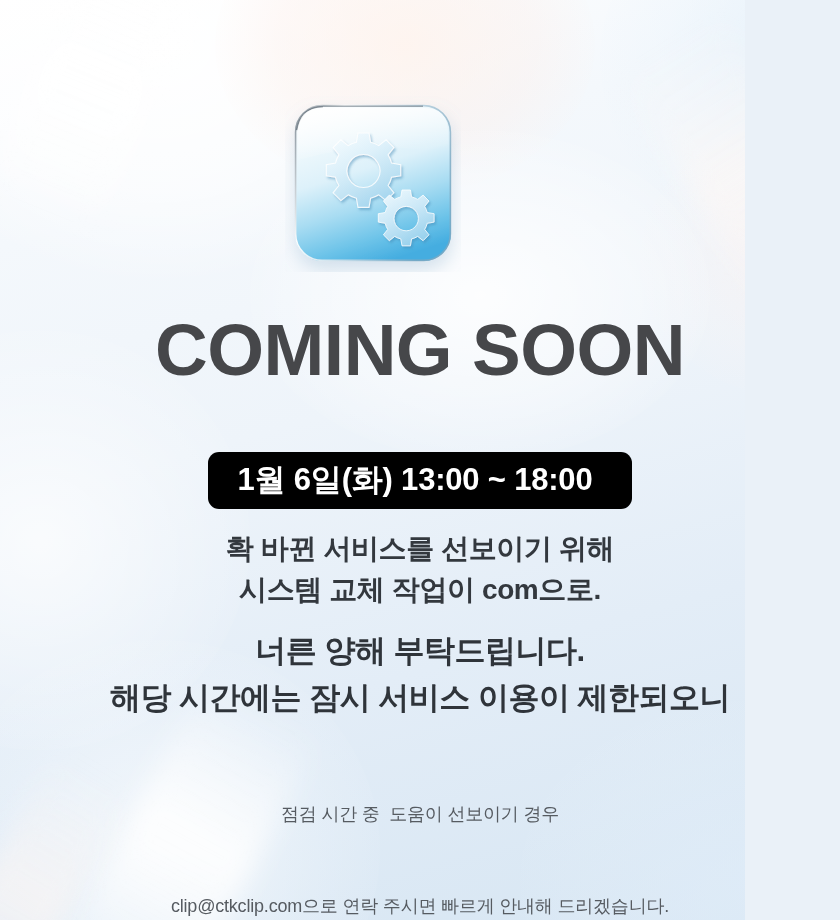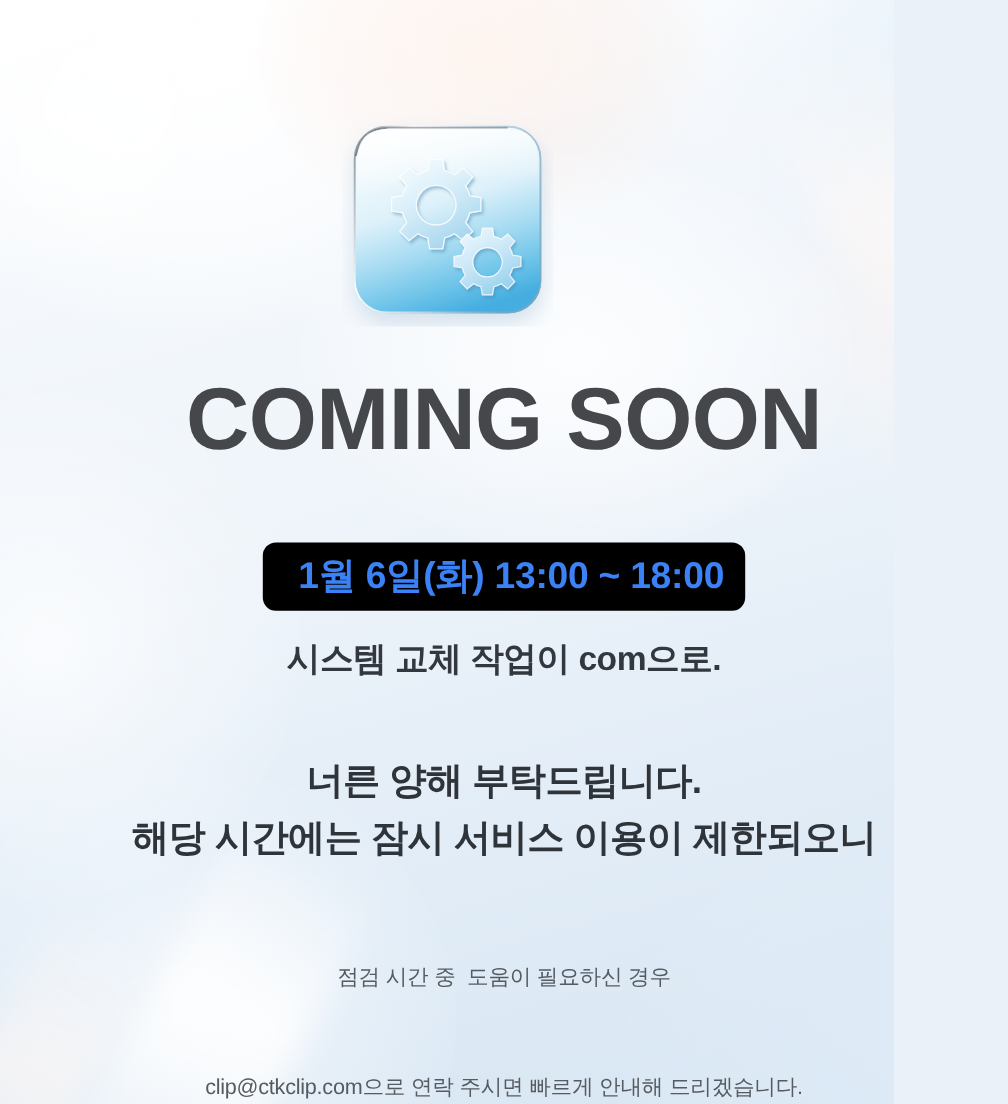--- a/index.html
+++ b/index.html
@@ -144,23 +144,23 @@
     position: absolute;
     left: 0; right: 0;
     top: 452px;
     z-index: 6;
     display: flex;
     justify-content: center;
   }
   .badge {
     display: inline-block;
     background: #000000;
-    color: #3b82f6;
+    color: #ffffff;
     border-radius: 11px;
-    padding: 9px 18px 11px 30px;
+    padding: 9px 40px 11px 30px;
     font-size: 31px;
     font-weight: bold;
     line-height: 1.2;
     letter-spacing: -0.2px;
     white-space: nowrap;
   }
 
   
   .para-1 {
     position: absolute;
@@ -318,27 +318,28 @@
   </div>
 
   <div class="content">
     <div class="headline">COMING SOON</div>
 
     <div class="badge-row">
       <div class="badge">1월 6일(화) 13:00 ~ 18:00</div>
     </div>
 
     <div class="para-1">
+      <span class="line">확 바뀐 서비스를 선보이기 위해</span>
       <span class="line">시스템 교체 작업이 com으로.</span>
     </div>
 
     <div class="para-2">
       <span class="line">너른 양해 부탁드립니다.</span>
       <span class="line">해당 시간에는 잠시 서비스 이용이 제한되오니</span>
     </div>
 
     <div class="footer-note">
-      <span class="line">점검 시간 중  도움이 필요하신 경우</span>
+      <span class="line">점검 시간 중  도움이 선보이기 경우</span>
       <span class="line">clip@ctkclip.com으로 연락 주시면 빠르게 안내해 드리겠습니다.</span>
     </div>
   </div>
 
 </div>
 
 </body></html>

